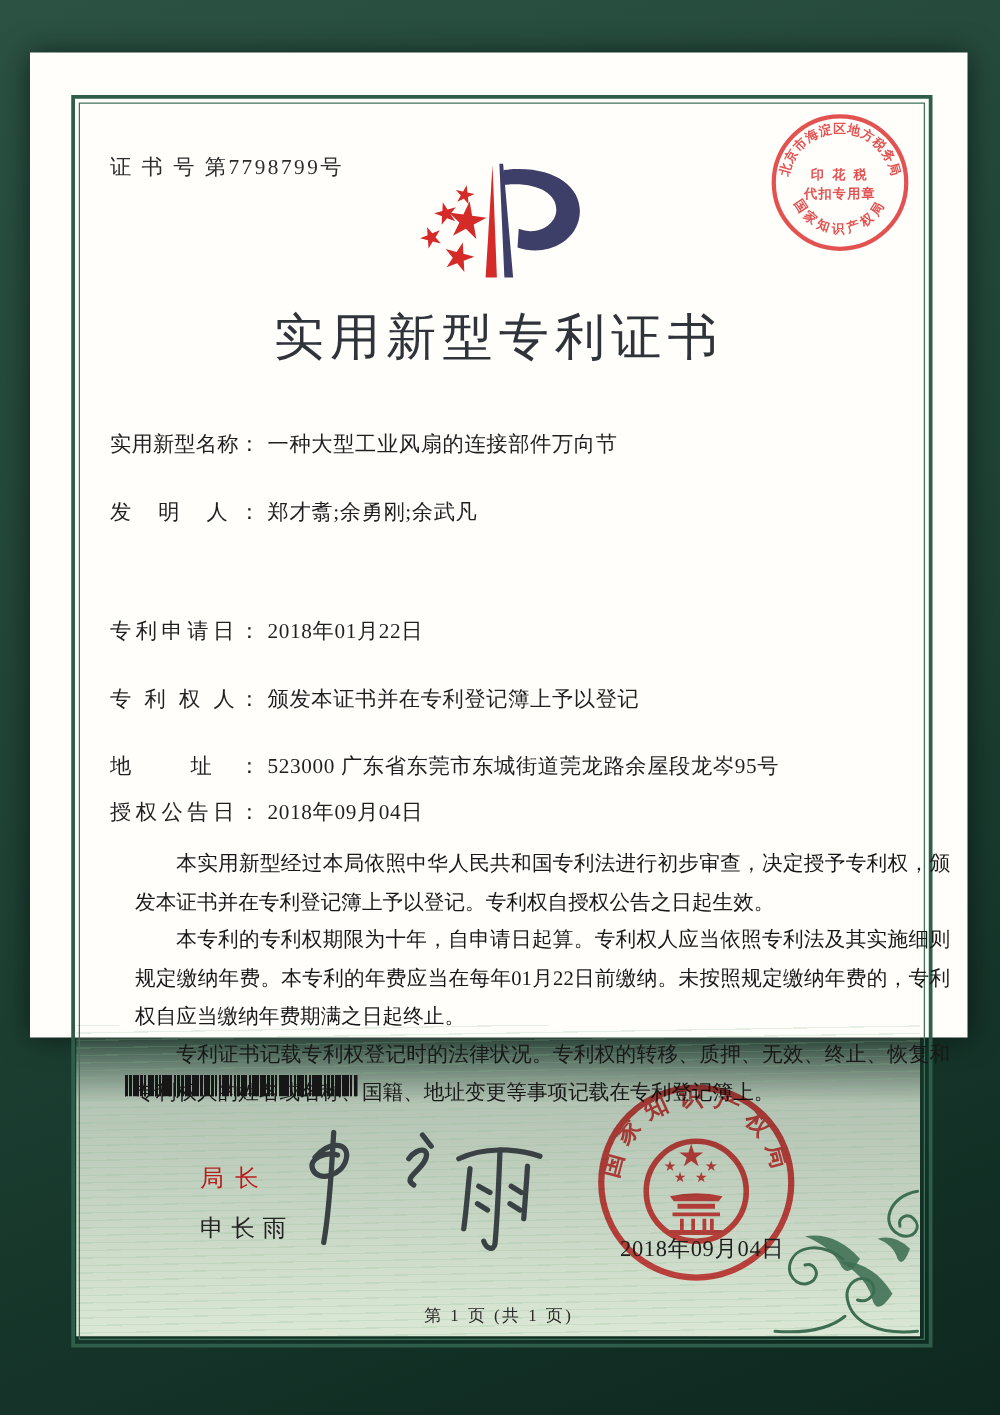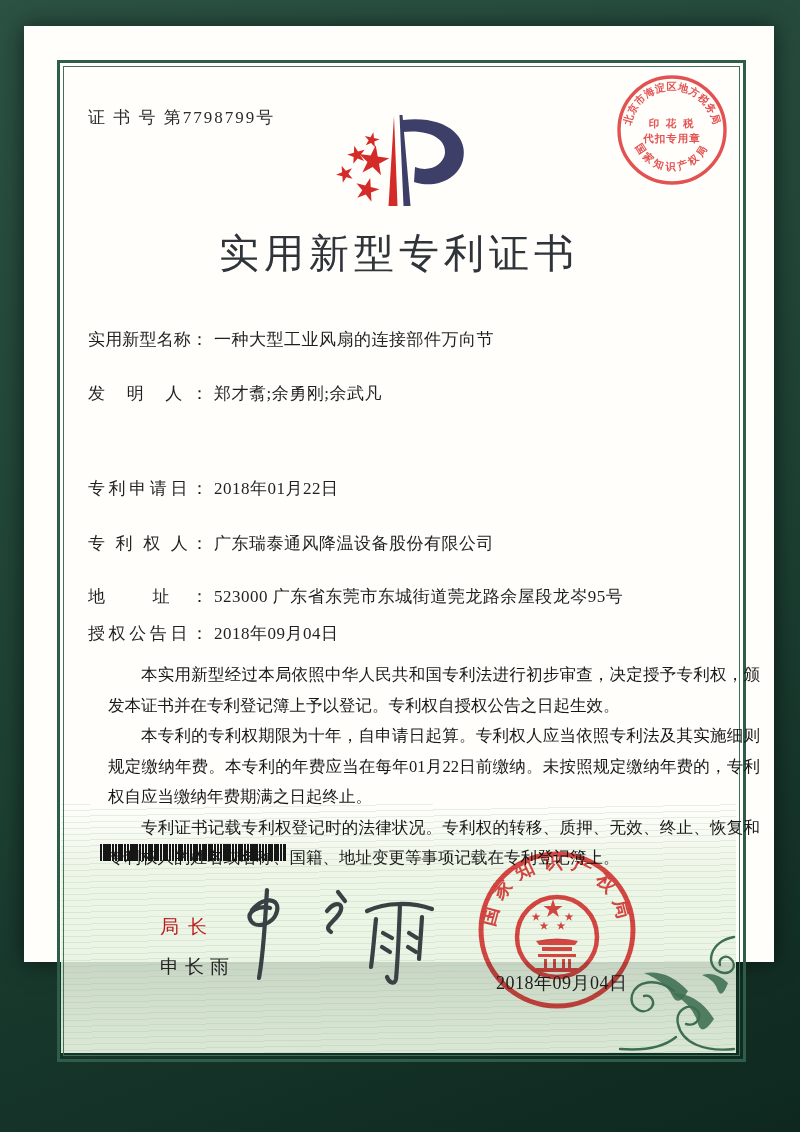--- a/index.html
+++ b/index.html
@@ -2,21 +2,21 @@
 <html><head>
 <meta charset="utf-8">
 <style>
   html,body{margin:0;padding:0;}
   body{
     width:800px;height:1132px;position:relative;overflow:hidden;
     background:linear-gradient(160deg,#2b5243 0%,#1d4033 55%,#0e281f 100%);
     font-family:"Liberation Serif","DejaVu Serif",serif;
   }
   .page{
-    position:absolute;left:24px;top:26px;width:750px;height:936px;
+    position:absolute;left:24px;top:42px;width:750px;height:788px;
     background:#fffefb;box-shadow:0 0 22px rgba(0,0,0,.55);
   }
   .frame{
     position:absolute;left:33px;top:34px;width:683px;height:996px;
     border:3px solid #2e5d4a;
   }
   .frame-inner{
     position:absolute;left:3px;top:3px;right:3px;bottom:3px;
     border:1px solid #3f7058;
   }
@@ -117,21 +117,21 @@
   <div class="field-row row-0">
     <span class="flabel">实用新型名称：</span><span class="fvalue">一种大型工业风扇的连接部件万向节</span>
   </div>
   <div class="field-row row-1">
     <span class="flabel">发 明 人：</span><span class="fvalue">郑才翥;余勇刚;余武凡</span>
   </div>
   <div class="field-row row-3">
     <span class="flabel">专利申请日：</span><span class="fvalue">2018年01月22日</span>
   </div>
   <div class="field-row row-4">
-    <span class="flabel">专 利 权 人：</span><span class="fvalue">广东瑞泰通风降温设备股份有限公司</span>
+    <span class="flabel">专 利 权 人：</span><span class="fvalue">颁发本证书并在专利登记簿上予以登记</span>
   </div>
   <div class="field-row row-5">
     <span class="flabel">地 址：</span><span class="fvalue">523000 广东省东莞市东城街道莞龙路余屋段龙岑95号</span>
   </div>
 
   <div class="grant-row">
     <span>
       <span class="flabel">授权公告日：</span><span class="fvalue">2018年09月04日</span>
     </span>
   </div>
@@ -198,14 +198,15 @@
       <path d="M 58,60 C 40,46 20,50 16,64 C 13,77 27,85 35,77 C 40,71 35,63 28,65"></path>
       <path d="M 4,118 C 30,120 48,116 60,106"></path>
     </g>
     <g fill="#3e6e52" fill-opacity="0.88" stroke="none">
       <path d="M 72,60 Q 52,38 28,42 Q 50,51 57,66 Q 63,76 72,60 Z"></path>
       <path d="M 98,88 Q 82,62 56,62 Q 78,75 82,93 Q 86,106 98,88 Z"></path>
       <path d="M 112,52 Q 100,40 86,44 Q 99,49 102,60 Q 106,68 112,52 Z"></path>
     </g>
   </svg>
 
+  <div class="footer">第 1 页 (共 1 页)</div>
 
 </div>
 
 </body></html>

